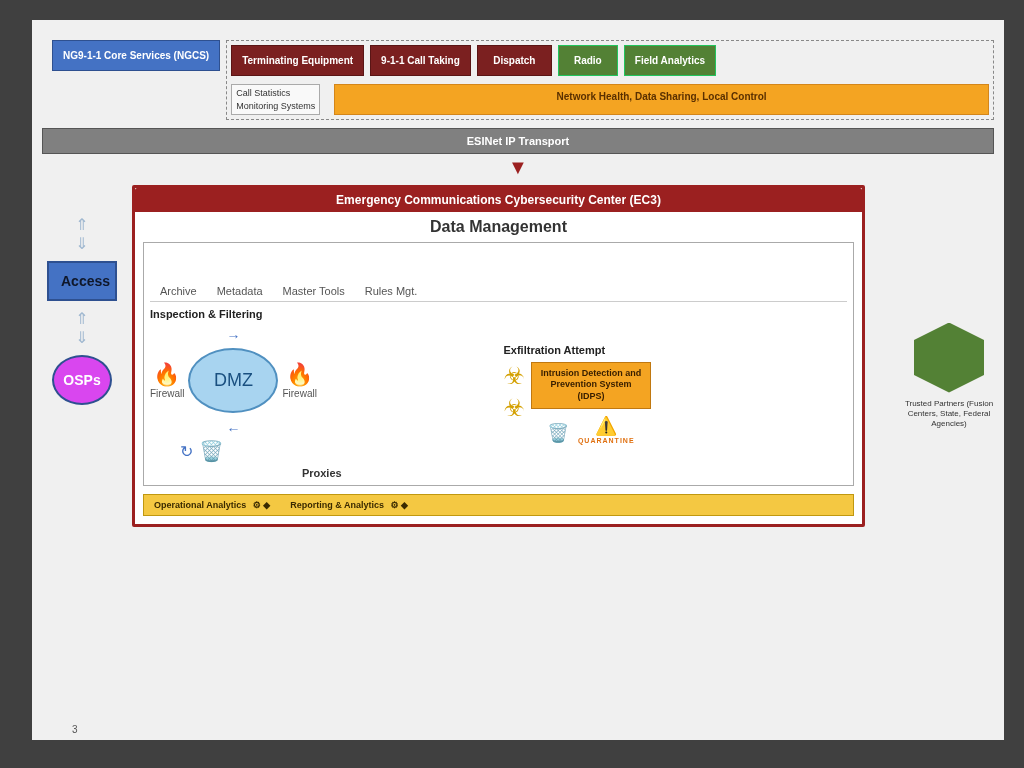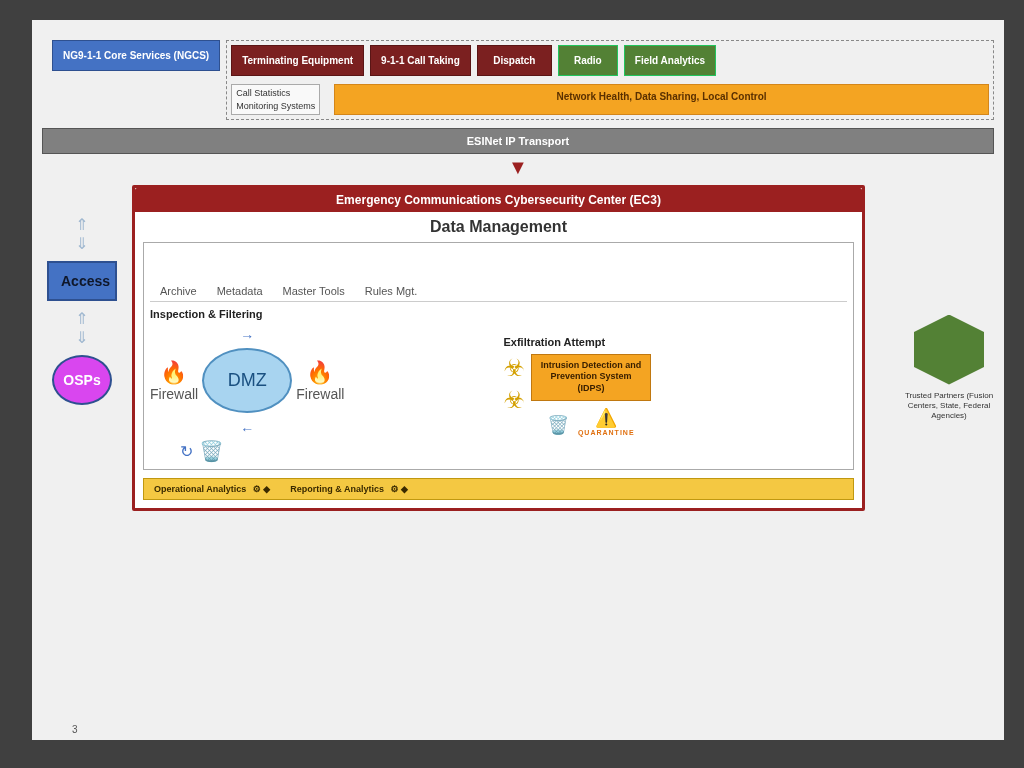--- a/index.html
+++ b/index.html
@@ -304,21 +304,21 @@
     }
     .dashed-border {
       border: 1px dashed #888;
       padding: 4px;
     }
     .blue-arrow {
       color: #4472c4;
       font-size: 14px;
     }
     .small-label {
-      font-size: 14px;
+      font-size: 10px;
       color: #555;
       text-align: center;
     }
   </style>
 </head>
 <body>
 
 <div class="slide">
 
   <div class="top-row">
@@ -417,20 +417,21 @@
               </div>
               <div style="text-align:center;">
                 <div style="font-size:22px;">🔥</div>
                 <div class="small-label">Firewall</div>
               </div>
             </div>
             <div style="display:flex; align-items:center; gap:6px; margin-top:4px; padding-left:30px;">
               <span style="font-size:16px; color:#4472c4;">↻</span>
               <div style="font-size:20px;">🗑️</div>
             </div>
+            <div class="proxies-text">Proxies</div>
           </div>
 
           <div class="right-dmz">
             <div class="section-title">Exfiltration Attempt</div>
             <div style="display:flex; align-items:flex-start; gap:6px; margin-top:4px;">
               <div style="display:flex; flex-direction:column; gap:4px;">
                 <span class="biohazard-icon">☣</span>
                 <span class="biohazard-icon">☣</span>
               </div>
               <div style="display:flex; flex-direction:column; gap:6px; align-items:center;">

